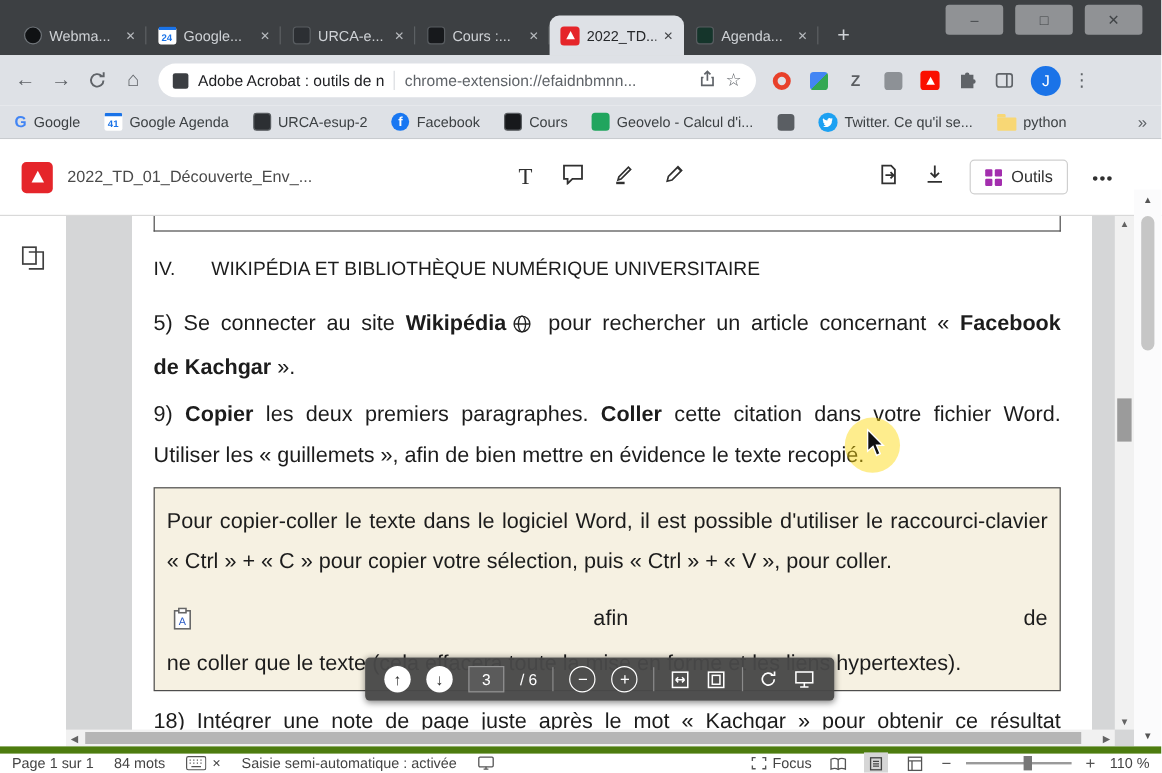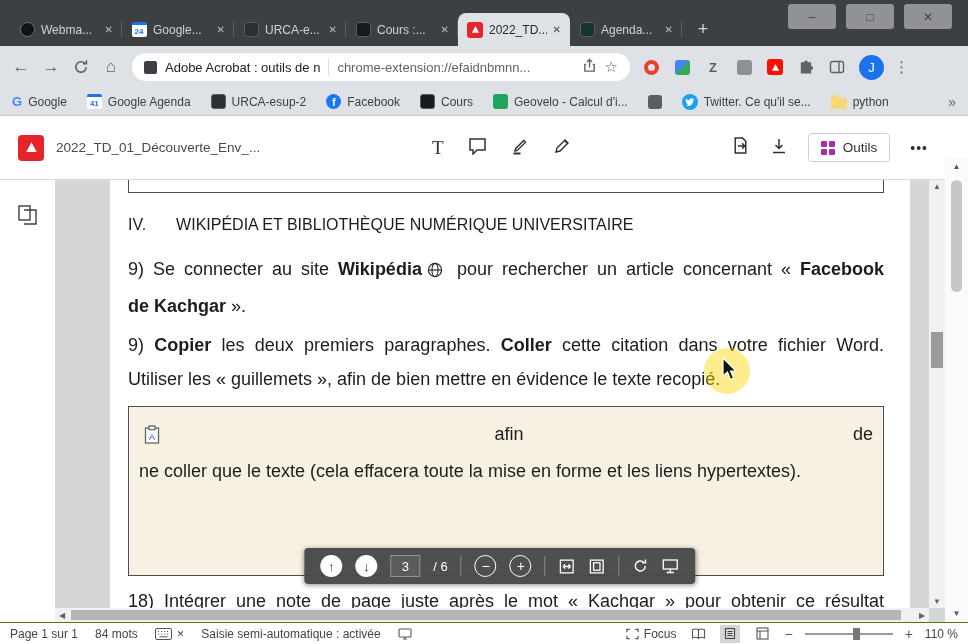--- a/index.html
+++ b/index.html
@@ -98,21 +98,21 @@
   .vsb-arrow { position:absolute; left:0; right:0; text-align:center; font-size:8px; color:#636363; }
   .vsb-thumb { position:absolute; left:2px; right:2px; top:152px; height:36px; background:#9b9b9b; }
   .hsb { position:absolute; left:0; right:16px; bottom:0; height:14px; background:#f1f1f1; }
   .hsb-arrow { position:absolute; top:0; bottom:0; width:14px; display:flex; align-items:center; justify-content:center; font-size:8px; color:#636363; }
   .hsb-thumb { position:absolute; top:2px; bottom:2px; left:16px; right:28px; background:#b5b5b5; }
   .outer-sb { position:absolute; top:158px; right:0; width:23px; bottom:22px; background:#fbfbfc; }
   .osb-arrow { position:absolute; left:0; right:0; text-align:center; font-size:8px; color:#555; }
   .osb-thumb { position:absolute; left:6px; width:11px; top:22px; height:112px; background:#c6c6c6; border-radius:6px; }
 
   
-  .statusbar { position:absolute; bottom:0; left:0; right:0; height:22px; background:#fff; border-top:1px solid #4d7c0f; display:flex; align-items:center; padding:0 10px; gap:17px; font-size:12px; color:#444; }
+  .statusbar { position:absolute; bottom:0; left:0; right:0; height:22px; background:#fff; border-top:6px solid #4d7c0f; display:flex; align-items:center; padding:0 10px; gap:17px; font-size:12px; color:#444; }
   .sb-item { display:flex; align-items:center; gap:5px; white-space:nowrap; }
   .sb-right { margin-left:auto; display:flex; align-items:center; gap:12px; }
   .view-ic { width:20px; height:18px; display:flex; align-items:center; justify-content:center; }
   .view-ic.active { background:#d6d6d6; }
   .sl-track { width:88px; height:2px; background:#9a9a9a; position:relative; }
   .sl-thumb { position:absolute; top:-5px; left:55%; width:7px; height:12px; background:#777; }
   .zoom-pm { font-size:14px; color:#555; }
 
   
   .halo { position:absolute; left:704px; top:348px; width:46px; height:46px; border-radius:50%; background:rgba(252,215,3,.45); z-index:90; }
@@ -334,34 +334,38 @@
         </svg></span>
   </div>
 
   <div class="viewport">
     <div class="page">
       <div class="cutoff-box"></div>
 
       <div class="pdf-heading"><span>IV.</span><span class="ph-gap">WIKIPÉDIA ET BIBLIOTHÈQUE NUMÉRIQUE UNIVERSITAIRE</span></div>
 
       <div class="para p8">
-        <div class="jl"><span>9) Se connecter au site </span><b>Wikipédia</b><span class="ginline"><svg width="16" height="16" viewBox="0 0 17 17" fill="none" stroke="#222" stroke-width="1.2">
+        <div class="jl"><span>5) Se connecter au site </span><b>Wikipédia</b><span class="ginline"><svg width="16" height="16" viewBox="0 0 17 17" fill="none" stroke="#222" stroke-width="1.2">
                 <circle cx="8.5" cy="8.5" r="7"></circle>
                 <ellipse cx="8.5" cy="8.5" rx="3.2" ry="7"></ellipse>
                 <path d="M1.5 8.5h14"></path>
               </svg></span><span> pour rechercher un article concernant « </span><b>Facebook</b></div>
         <div><b>de Kachgar</b><span> ».</span></div>
       </div>
 
       <div class="para p9">
         <div class="jl"><span>9) </span><b>Copier</b><span> les deux premiers paragraphes. </span><b>Coller</b><span> cette citation dans votre fichier Word.</span></div>
         <div>Utiliser les « guillemets », afin de bien mettre en évidence le texte recopié.</div>
       </div>
 
       <div class="note-box">
+        <div class="nb-p1">
+          <div class="jl">Pour copier-coller le texte dans le logiciel Word, il est possible d'utiliser le raccourci-clavier</div>
+          <div>« Ctrl » + « C » pour copier votre sélection, puis « Ctrl » + « V », pour coller.</div>
+        </div>
         <div>
           <div class="jl"><span class="clipinline"><svg width="16" height="19" viewBox="0 0 16 19">
                   <rect x="1.5" y="3" width="13" height="15" fill="#fff" stroke="#666" stroke-width="1.3"></rect>
                   <rect x="5" y="1" width="6" height="3.6" fill="#fff" stroke="#666" stroke-width="1.3"></rect>
                   <text x="8" y="15" font-size="9" text-anchor="middle" fill="#2456c4" font-family="Liberation Sans, sans-serif">A</text>
                 </svg></span><span> afin de</span></div>
           <div>ne coller que le texte (cela effacera toute la mise en forme et les liens hypertextes).</div>
         </div>
       </div>
 

